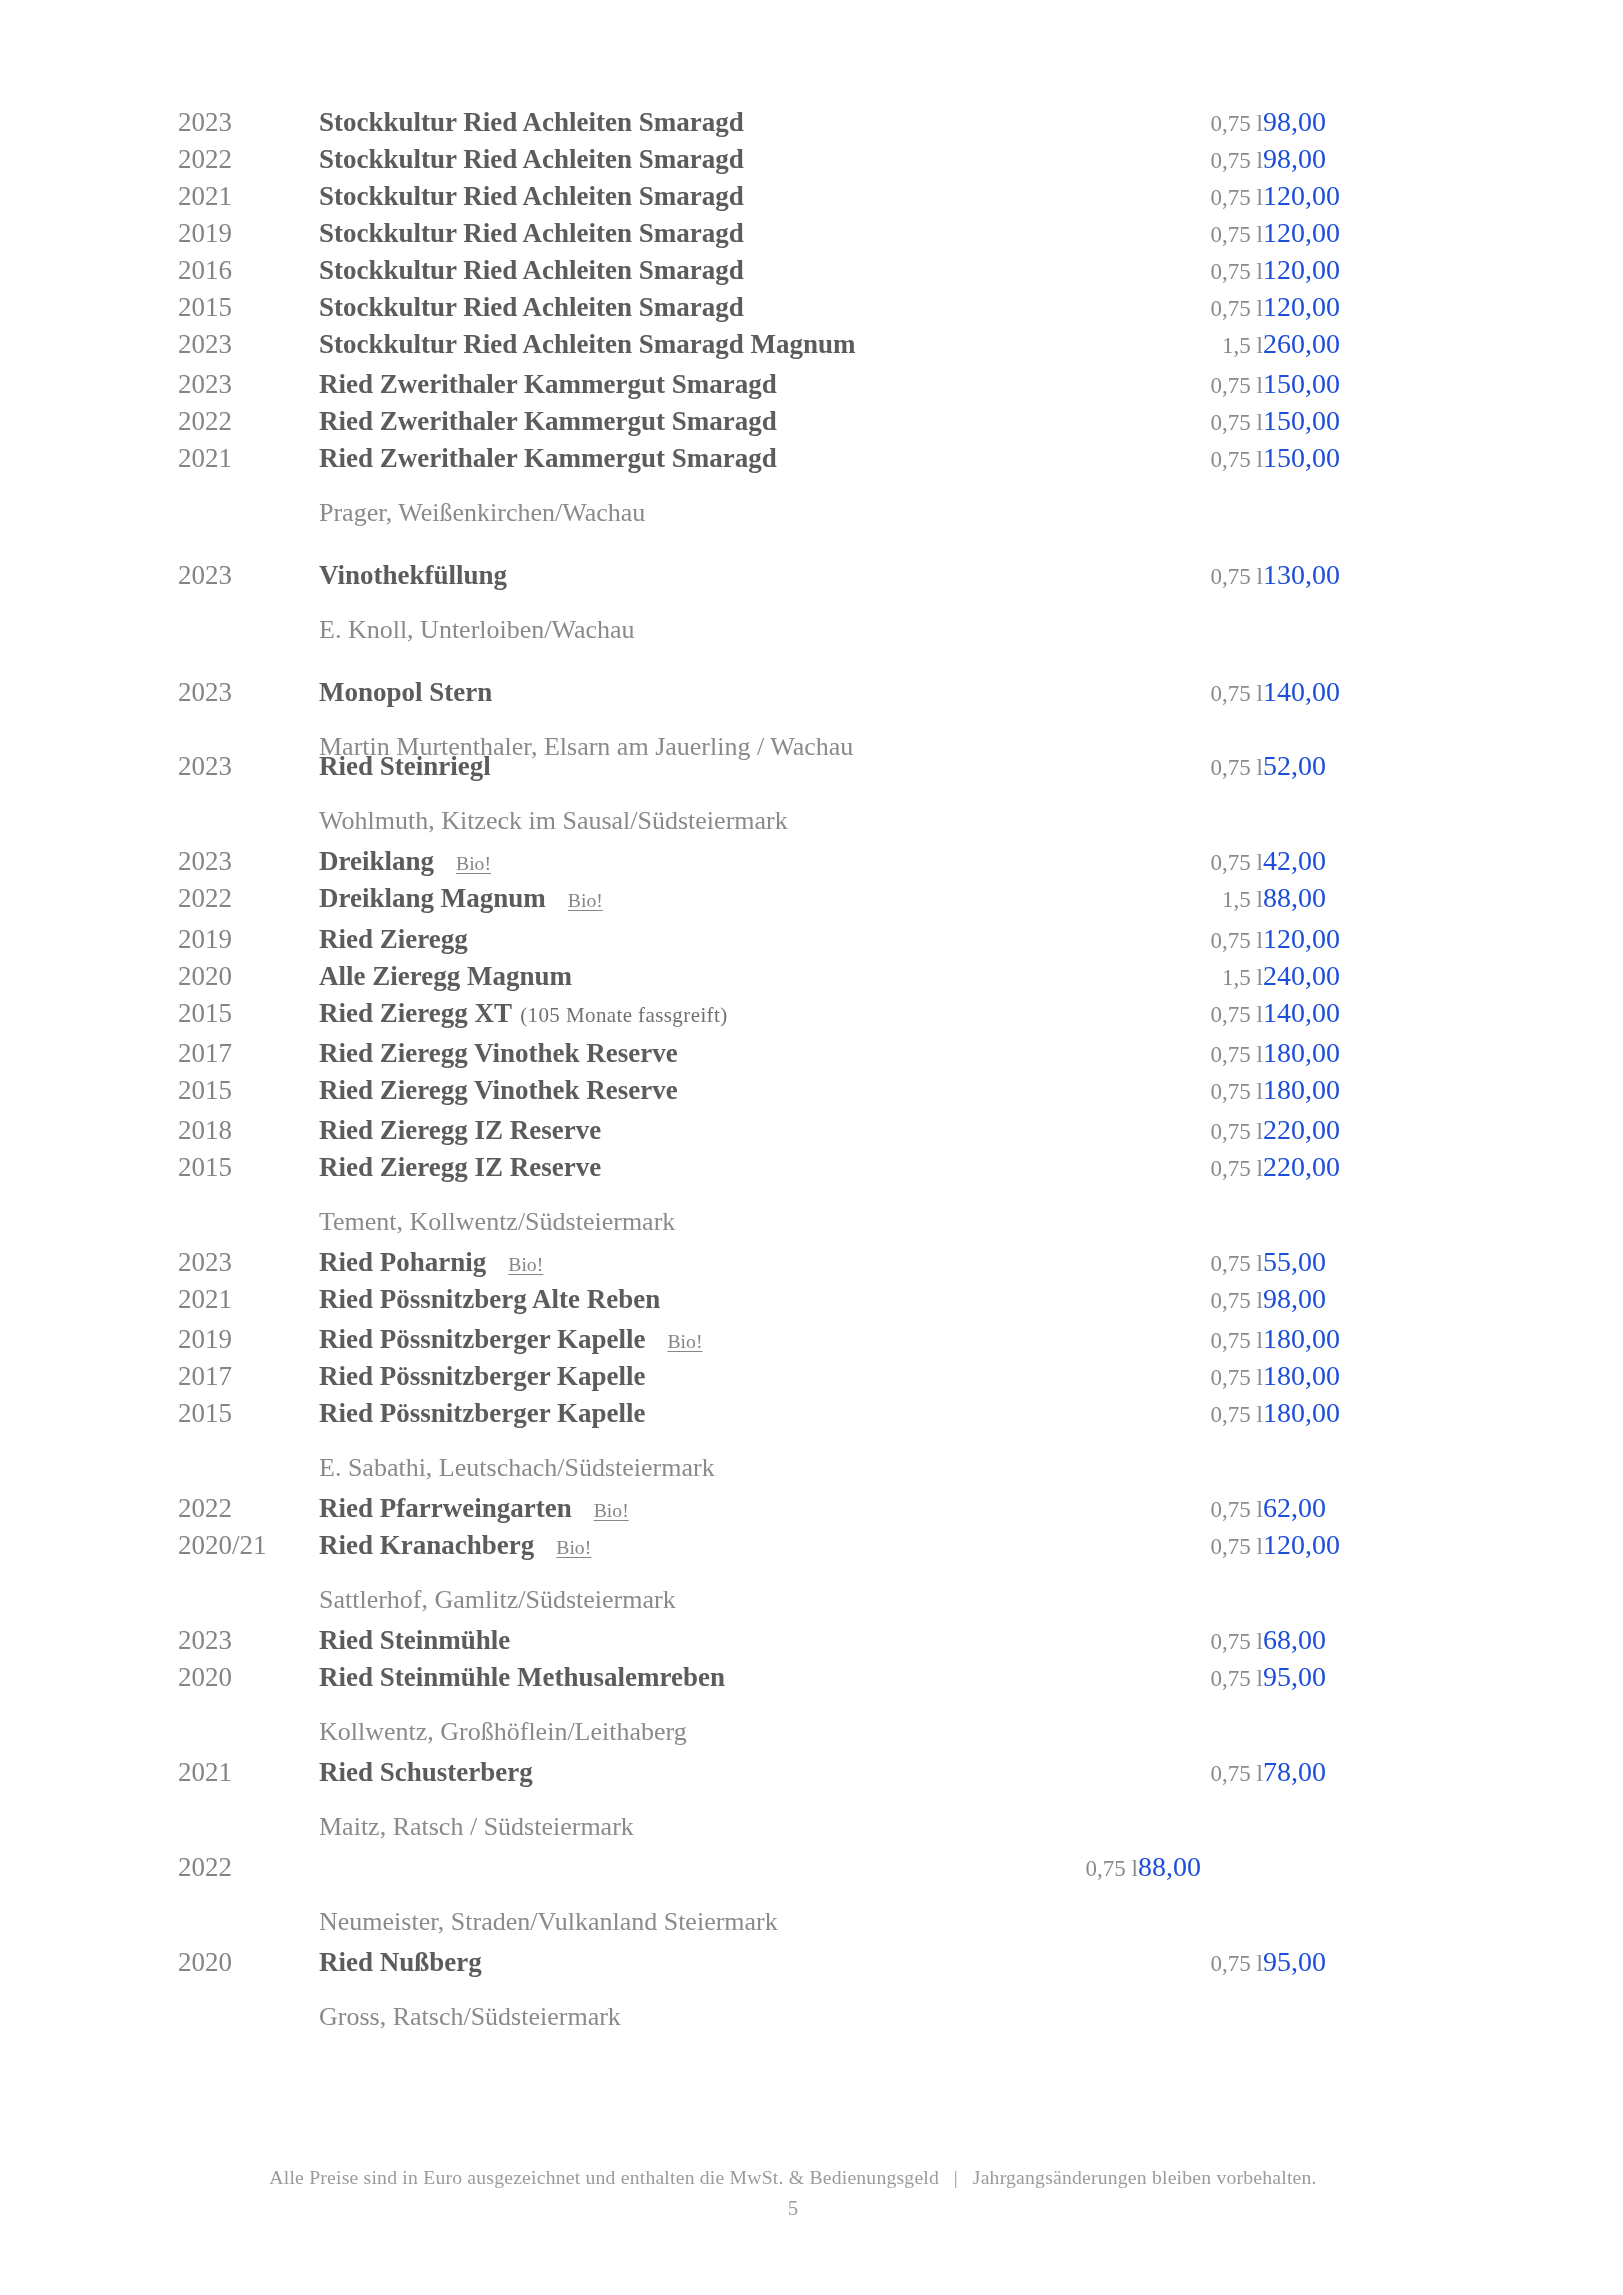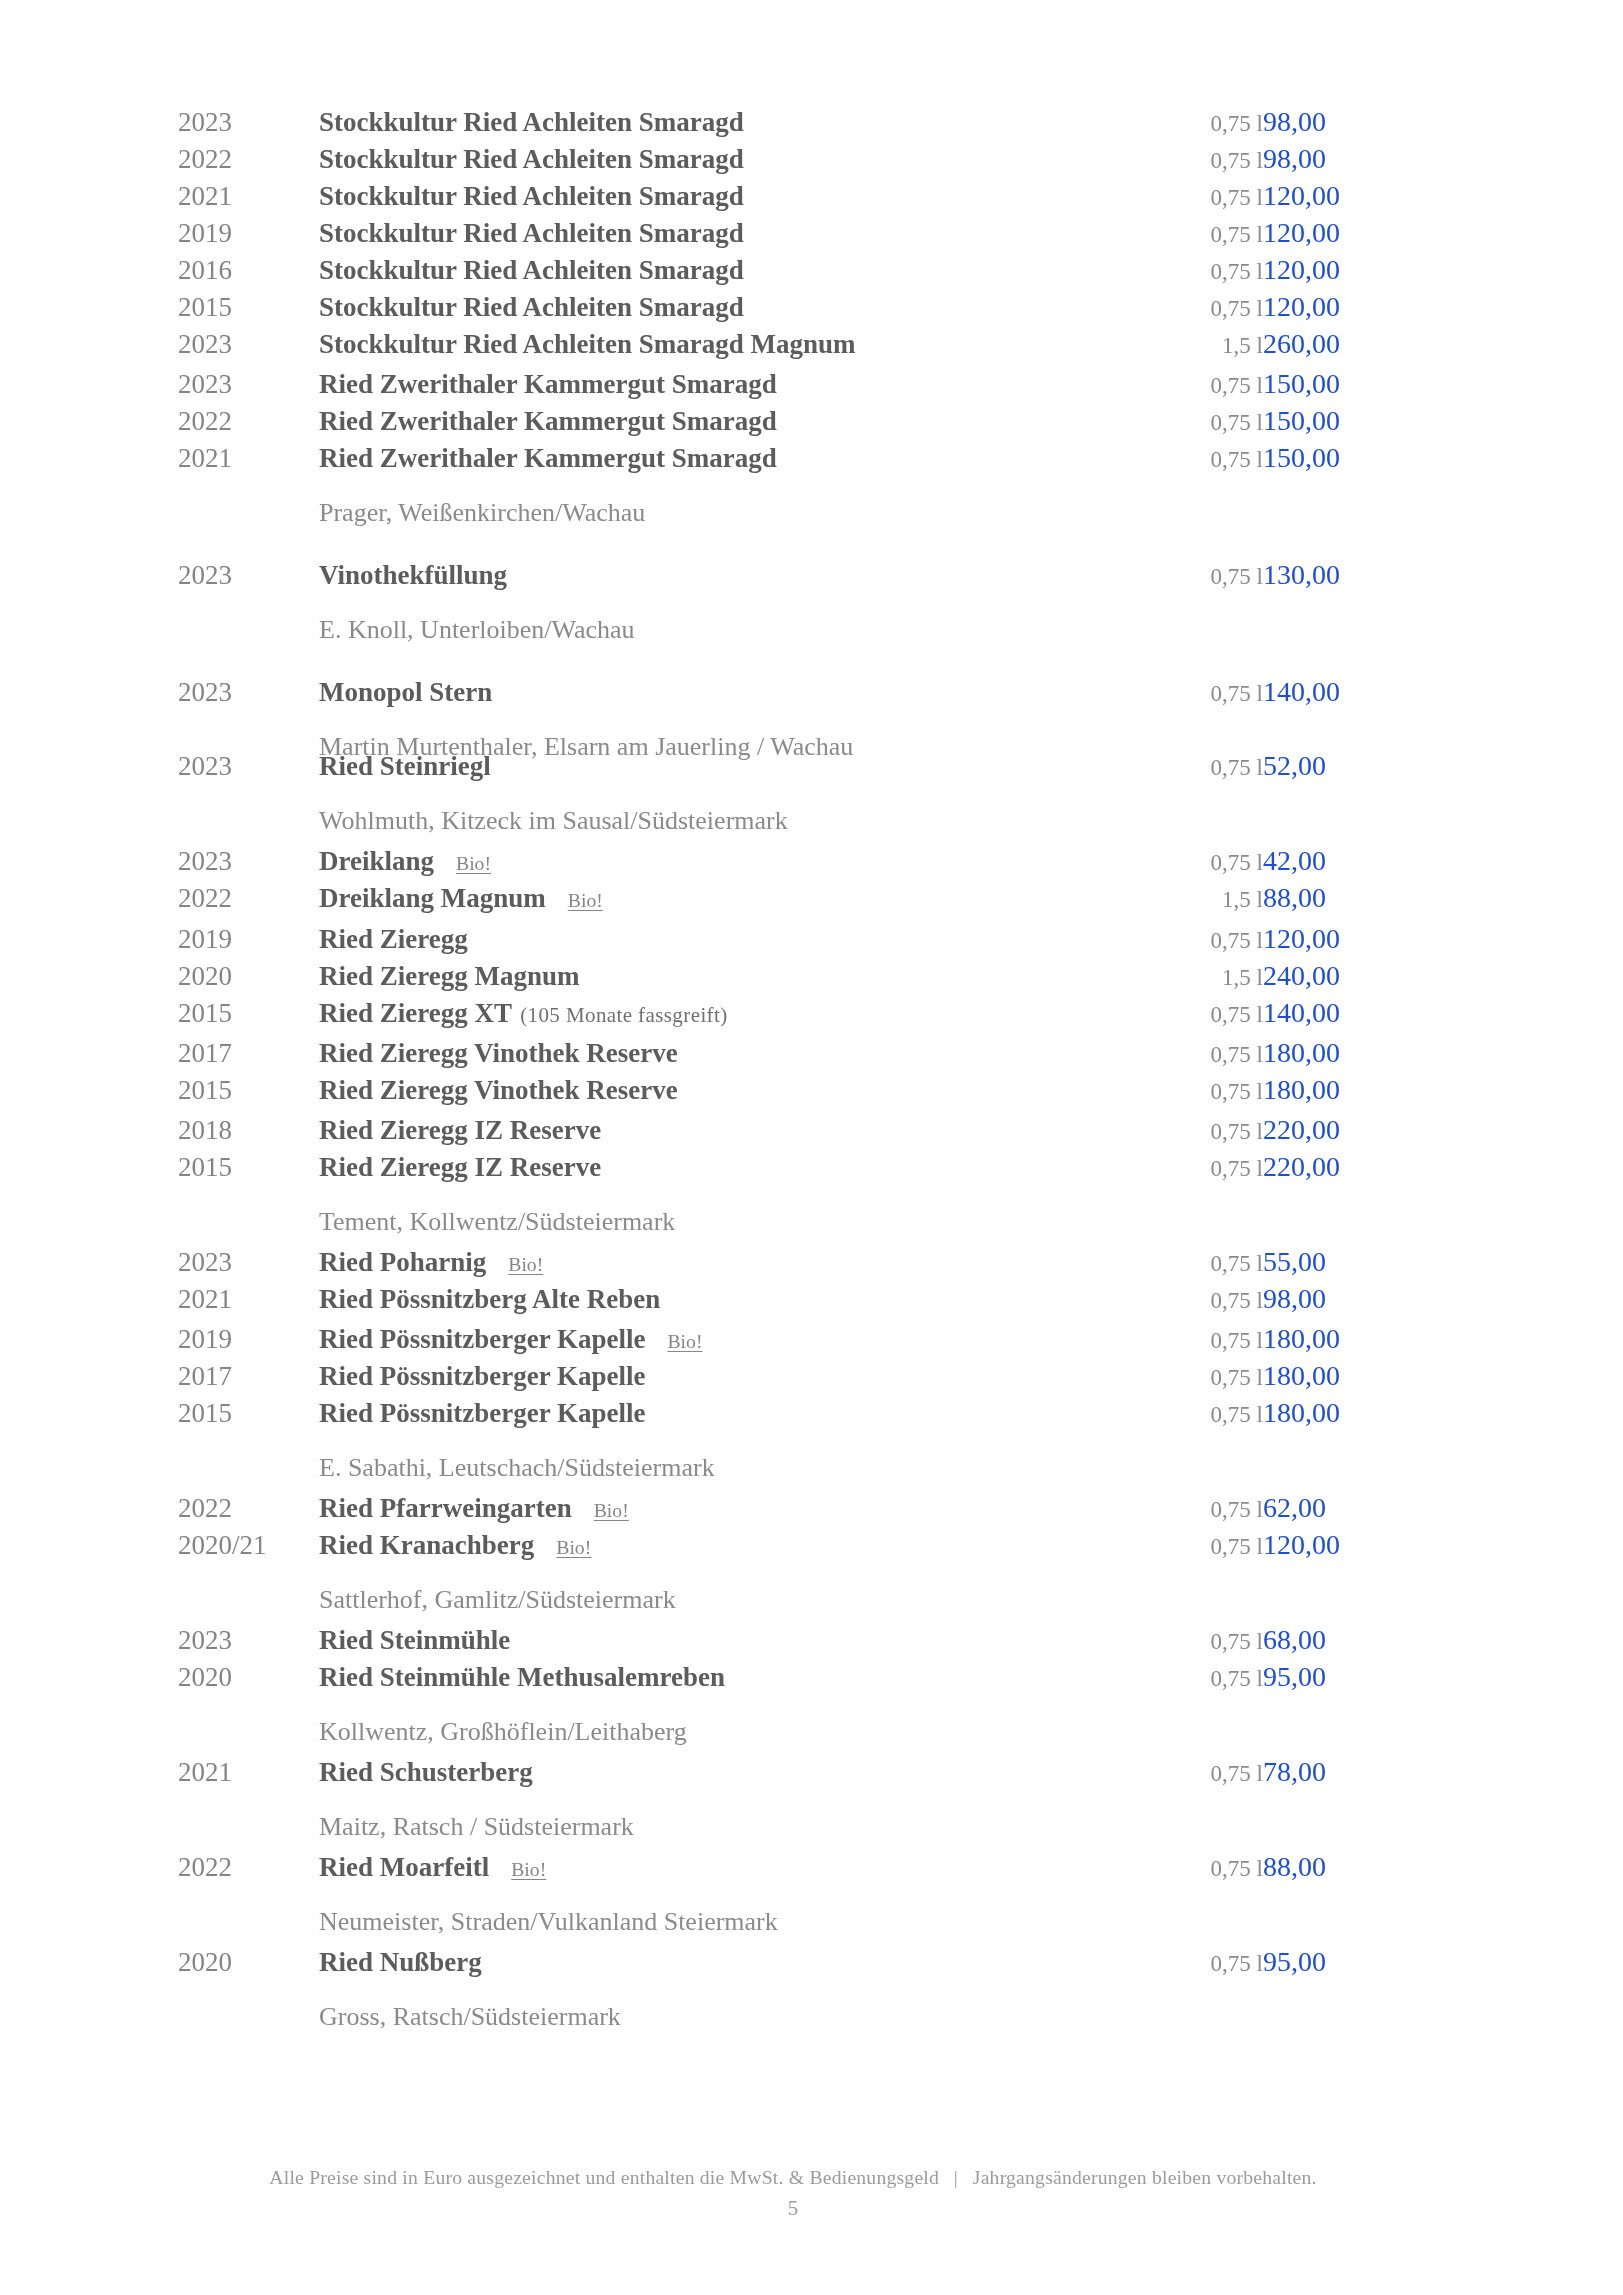--- a/index.html
+++ b/index.html
@@ -184,21 +184,21 @@
           </div>
           <div class="group">
             <div class="row">
               <span class="year">2019</span>
               <span class="name">Ried Zieregg</span>
               <span class="size">0,75 l</span>
               <span class="price">120,00</span>
             </div>
             <div class="row">
               <span class="year">2020</span>
-              <span class="name">Ried Zieregg Magnum</span>
+              <span class="name">Alle Zieregg Magnum</span>
               <span class="size">1,5 l</span>
               <span class="price">240,00</span>
             </div>
             <div class="row">
               <span class="year">2015</span>
               <span class="name">Ried Zieregg XT<span class="note">(105 Monate fassgreift)</span></span>
               <span class="size">0,75 l</span>
               <span class="price">140,00</span>
             </div>
           </div>
@@ -326,21 +326,20 @@
             <div class="row producer-row">
               <span class="year"></span>
               <span class="producer">Maitz, Ratsch / Südsteiermark</span>
             </div>
           </div>
         </div>
         <div class="block">
           <div class="group">
             <div class="row">
               <span class="year">2022</span>
-              <span class="name">Ried Moarfeitl<span class="bio">Bio!</span></span>
               <span class="size">0,75 l</span>
               <span class="price">88,00</span>
             </div>
             <div class="row producer-row">
               <span class="year"></span>
               <span class="producer">Neumeister, Straden/Vulkanland Steiermark</span>
             </div>
           </div>
         </div>
         <div class="block">

